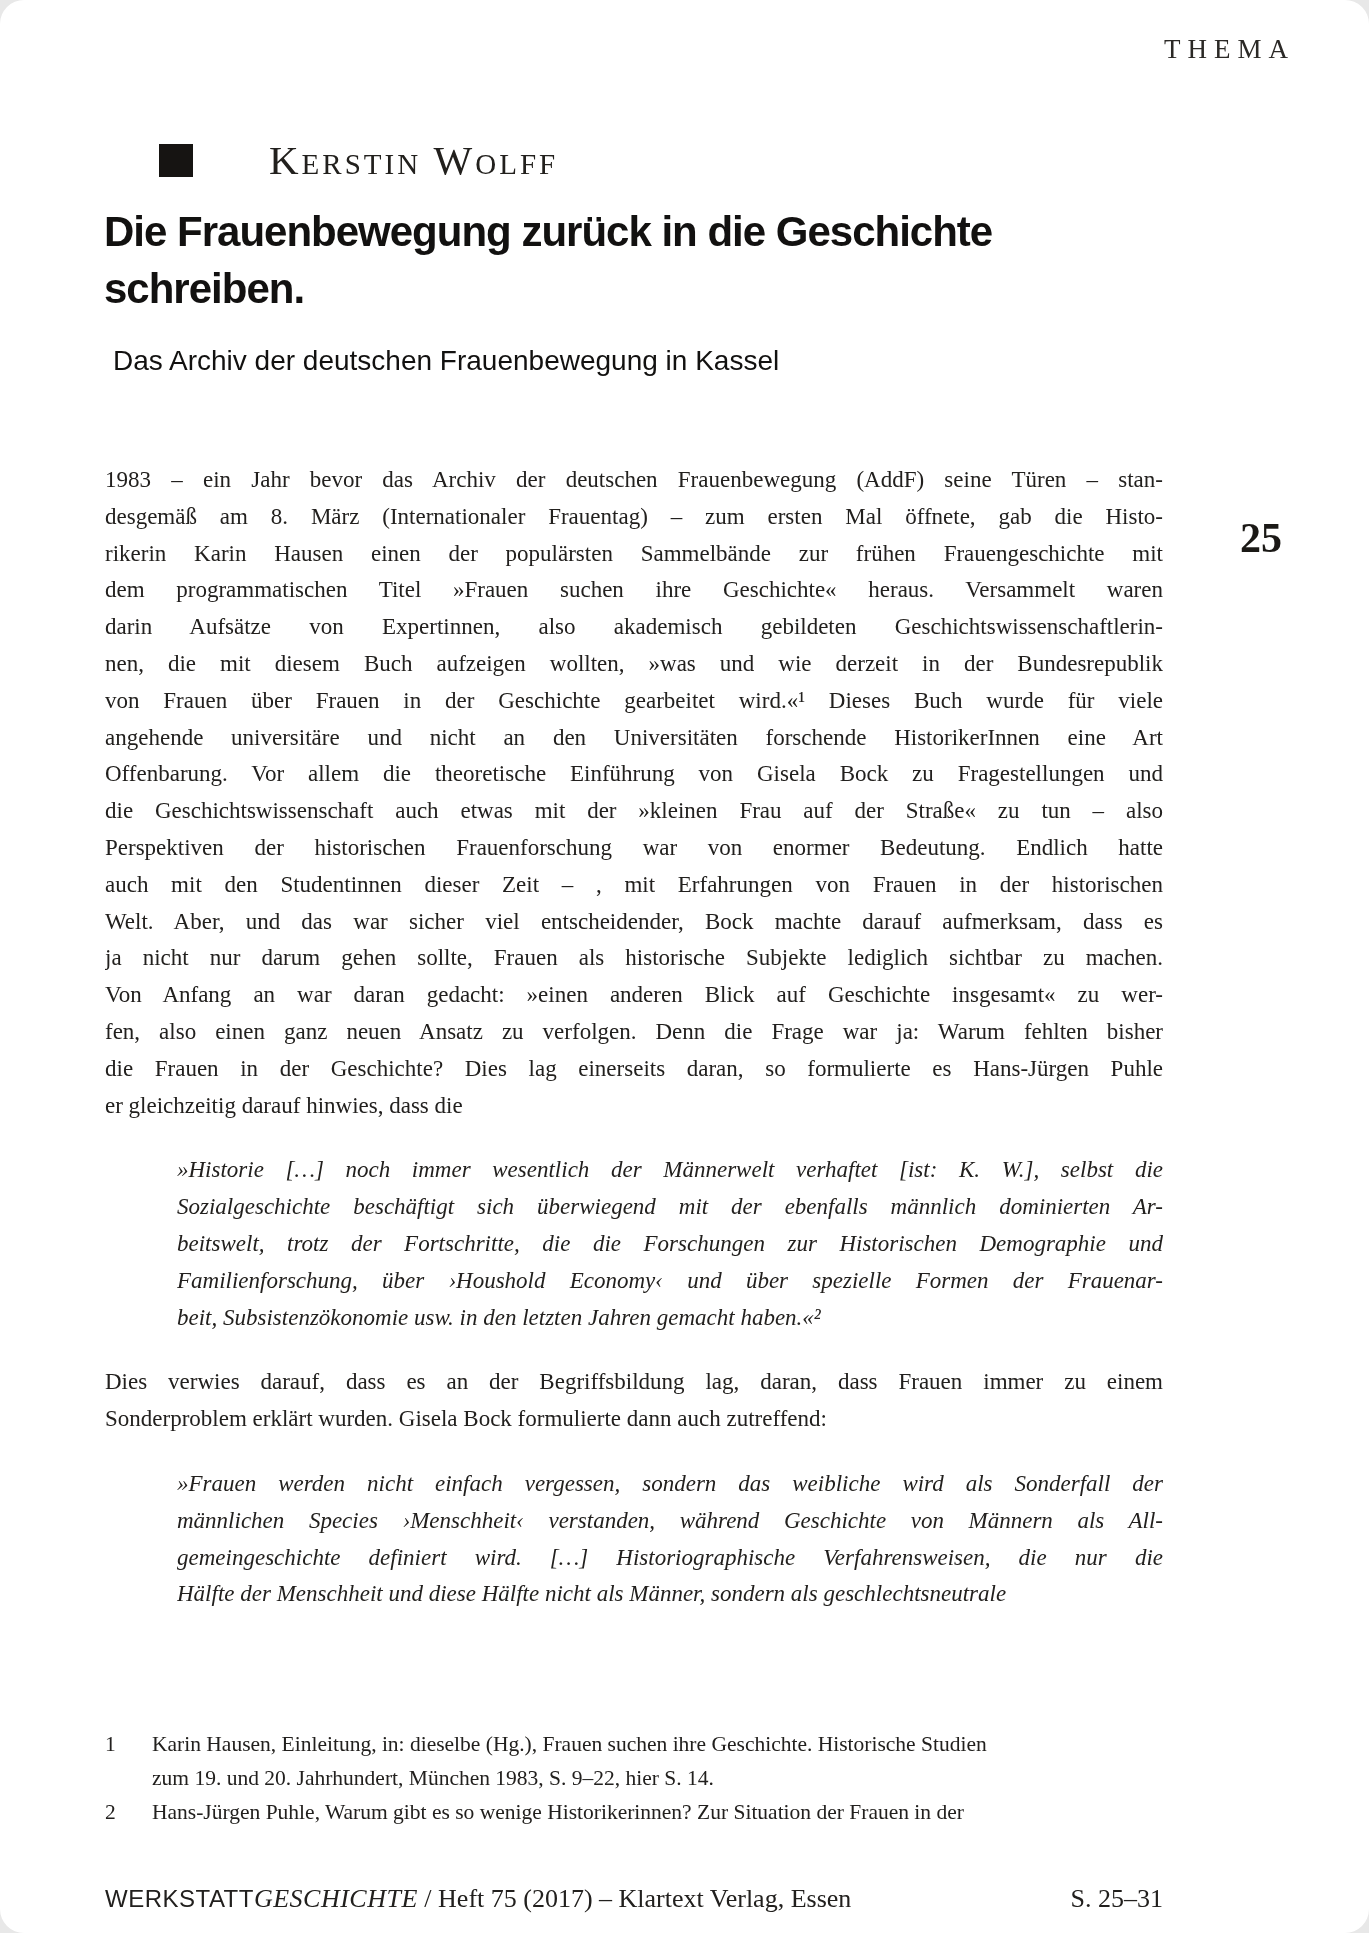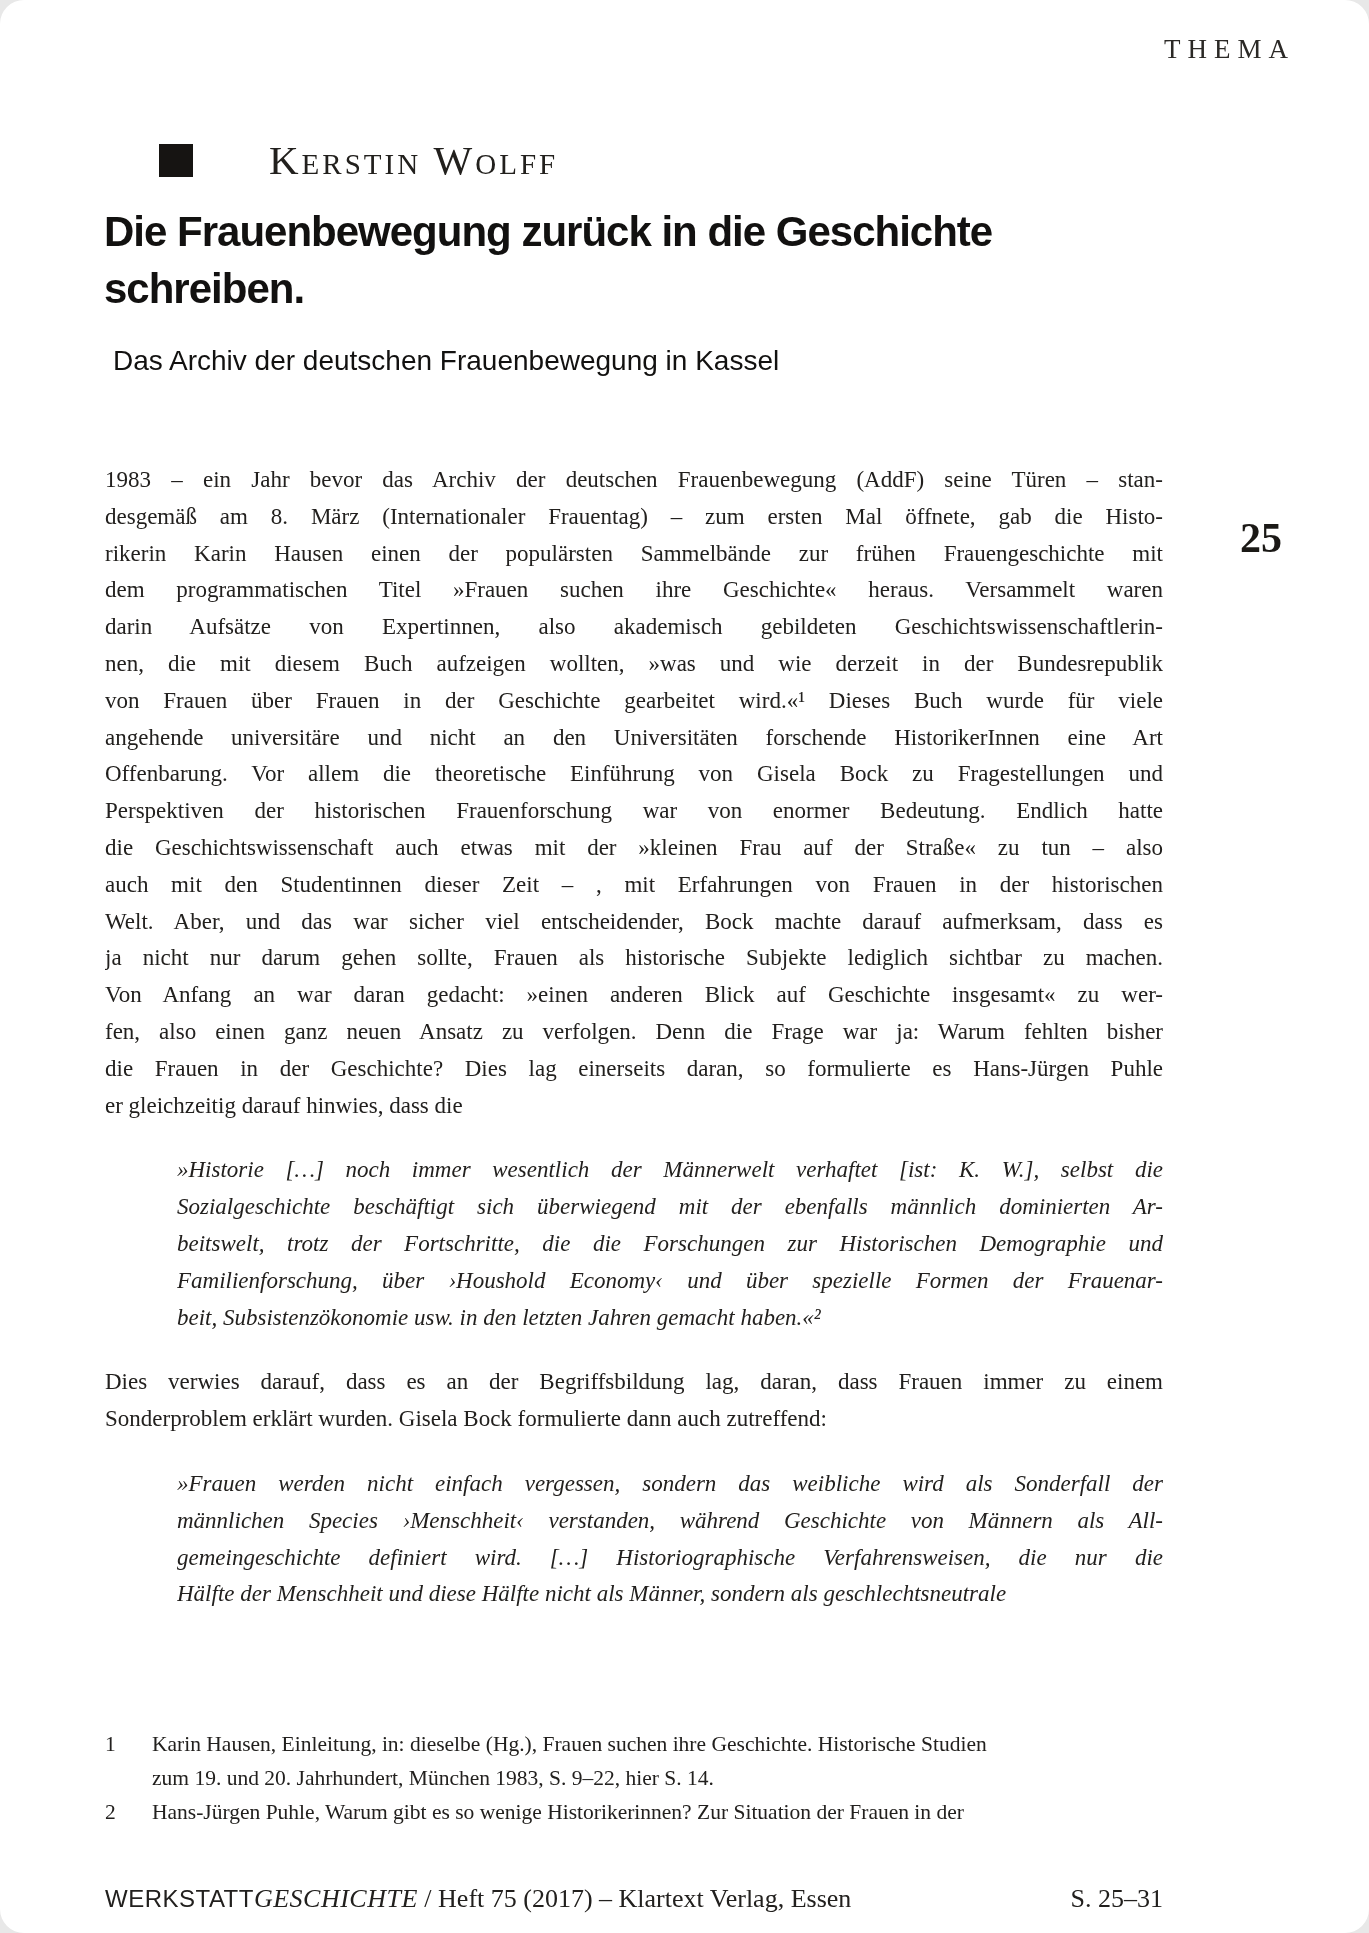--- a/index.html
+++ b/index.html
@@ -101,22 +101,22 @@
       <div class="block block-paragraph">
         <div class="line">1983 – ein Jahr bevor das Archiv der deutschen Frauenbewegung (AddF) seine Türen – stan-</div>
         <div class="line">desgemäß am 8. März (Internationaler Frauentag) – zum ersten Mal öffnete, gab die Histo-</div>
         <div class="line">rikerin Karin Hausen einen der populärsten Sammelbände zur frühen Frauengeschichte mit</div>
         <div class="line">dem programmatischen Titel »Frauen suchen ihre Geschichte« heraus. Versammelt waren</div>
         <div class="line">darin Aufsätze von Expertinnen, also akademisch gebildeten Geschichtswissenschaftlerin-</div>
         <div class="line">nen, die mit diesem Buch aufzeigen wollten, »was und wie derzeit in der Bundesrepublik</div>
         <div class="line">von Frauen über Frauen in der Geschichte gearbeitet wird.«¹ Dieses Buch wurde für viele</div>
         <div class="line">angehende universitäre und nicht an den Universitäten forschende HistorikerInnen eine Art</div>
         <div class="line">Offenbarung. Vor allem die theoretische Einführung von Gisela Bock zu Fragestellungen und</div>
+        <div class="line">die Geschichtswissenschaft auch etwas mit der »kleinen Frau auf der Straße« zu tun – also</div>
         <div class="line">Perspektiven der historischen Frauenforschung war von enormer Bedeutung. Endlich hatte</div>
-        <div class="line">die Geschichtswissenschaft auch etwas mit der »kleinen Frau auf der Straße« zu tun – also</div>
         <div class="line">auch mit den Studentinnen dieser Zeit – , mit Erfahrungen von Frauen in der historischen</div>
         <div class="line">Welt. Aber, und das war sicher viel entscheidender, Bock machte darauf aufmerksam, dass es</div>
         <div class="line">ja nicht nur darum gehen sollte, Frauen als historische Subjekte lediglich sichtbar zu machen.</div>
         <div class="line">Von Anfang an war daran gedacht: »einen anderen Blick auf Geschichte insgesamt« zu wer-</div>
         <div class="line">fen, also einen ganz neuen Ansatz zu verfolgen. Denn die Frage war ja: Warum fehlten bisher</div>
         <div class="line">die Frauen in der Geschichte? Dies lag einerseits daran, so formulierte es Hans-Jürgen Puhle</div>
         <div class="line last">er gleichzeitig darauf hinwies, dass die</div>
       </div>
       <div class="block block-quote">
         <div class="line">»Historie […] noch immer wesentlich der Männerwelt verhaftet [ist: K. W.], selbst die</div>

